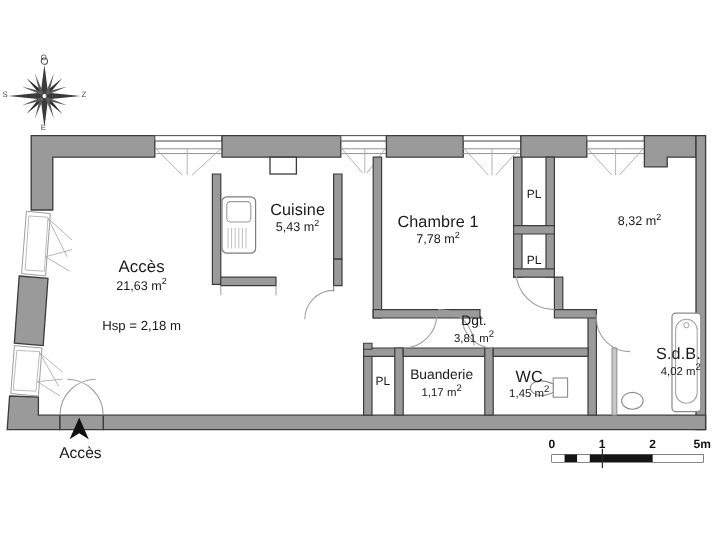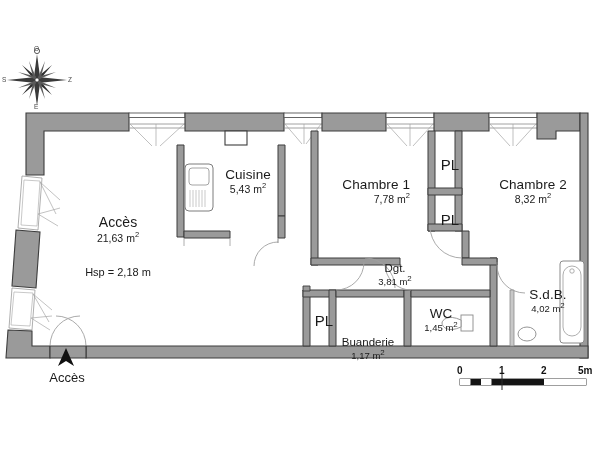--- a/index.html
+++ b/index.html
@@ -37,21 +37,21 @@
   .room-name {
     font-size: 13.5px;
     letter-spacing: 0.1px;
   }
   .room-name.big { font-size: 14px; }
   .room-area {
     font-size: 10.5px;
     margin-top: 0;
   }
   .room-area sup { font-size: 7.5px; vertical-align: super; }
-  .pl-lbl { font-size: 15px; text-align: right; }
+  .pl-lbl { font-size: 10px; }
   .small-name { font-size: 11.5px; }
   .small-area { font-size: 9.5px; }
   .hsp { font-size: 11px; }
   .acces-lbl { font-size: 13px; }
   .compass-letter {
     position: absolute;
     font-size: 6.5px;
     color: #4a4a4a;
     font-family: "Liberation Sans", sans-serif;
   }
@@ -286,46 +286,45 @@
     <div class="room-name big">Accès</div>
     <div class="room-area"><span>21,63</span> <span>m</span><sup>2</sup></div>
   </div>
   <div class="lbl hsp" style="left:63px; top:266px; width:110px;">Hsp = 2,18 m</div>
 
   <div class="lbl" style="left:204px; top:167px; width:88px;">
     <div class="room-name">Cuisine</div>
     <div class="room-area"><span>5,43</span> <span>m</span><sup>2</sup></div>
   </div>
 
-  <div class="lbl" style="left:320px; top:177px; width:90px;text-align:right;">
+  <div class="lbl" style="left:320px; top:177px; width:90px;">
     <div class="room-name">Chambre 1</div>
     <div class="room-area"><span>7,78</span> <span>m</span><sup>2</sup></div>
   </div>
 
   <div class="lbl" style="left:478px; top:177px; width:110px;">
-    <div class="room-name">Chambre 2</div>
     <div class="room-area"><span>8,32</span> <span>m</span><sup>2</sup></div>
   </div>
 
   <div class="lbl" style="left:360px; top:262px; width:70px;">
     <div class="small-name">Dgt.</div>
     <div class="small-area"><span>3,81</span> <span>m</span><sup>2</sup></div>
   </div>
 
-  <div class="lbl" style="left:332px; top:307px; width:72px;margin-top:29px;">
+  <div class="lbl" style="left:332px; top:307px; width:72px;">
     <div class="small-name">Buanderie</div>
     <div class="small-area"><span>1,17</span> <span>m</span><sup>2</sup></div>
   </div>
 
   <div class="lbl" style="left:410px; top:306px; width:62px;">
     <div class="room-name">WC</div>
     <div class="small-area"><span>1,45</span> <span>m</span><sup>2</sup></div>
   </div>
 
-  <div class="lbl" style="left:512px; top:287px; width:72px;">
+  <div class="lbl" style="left:512px; top:287px; width:72px;text-align:right;">
     <div class="room-name">S.d.B.</div>
     <div class="small-area"><span>4,02</span> <span>m</span><sup>2</sup></div>
   </div>
 
   <div class="lbl pl-lbl" style="left:431px; top:157px; width:28px;">PL</div>
   <div class="lbl pl-lbl" style="left:431px; top:212px; width:28px;">PL</div>
   <div class="lbl pl-lbl" style="left:305px; top:313px; width:28px;">PL</div>
 
   <div class="lbl acces-lbl" style="left:36px; top:371px; width:62px;">Accès</div>
 

